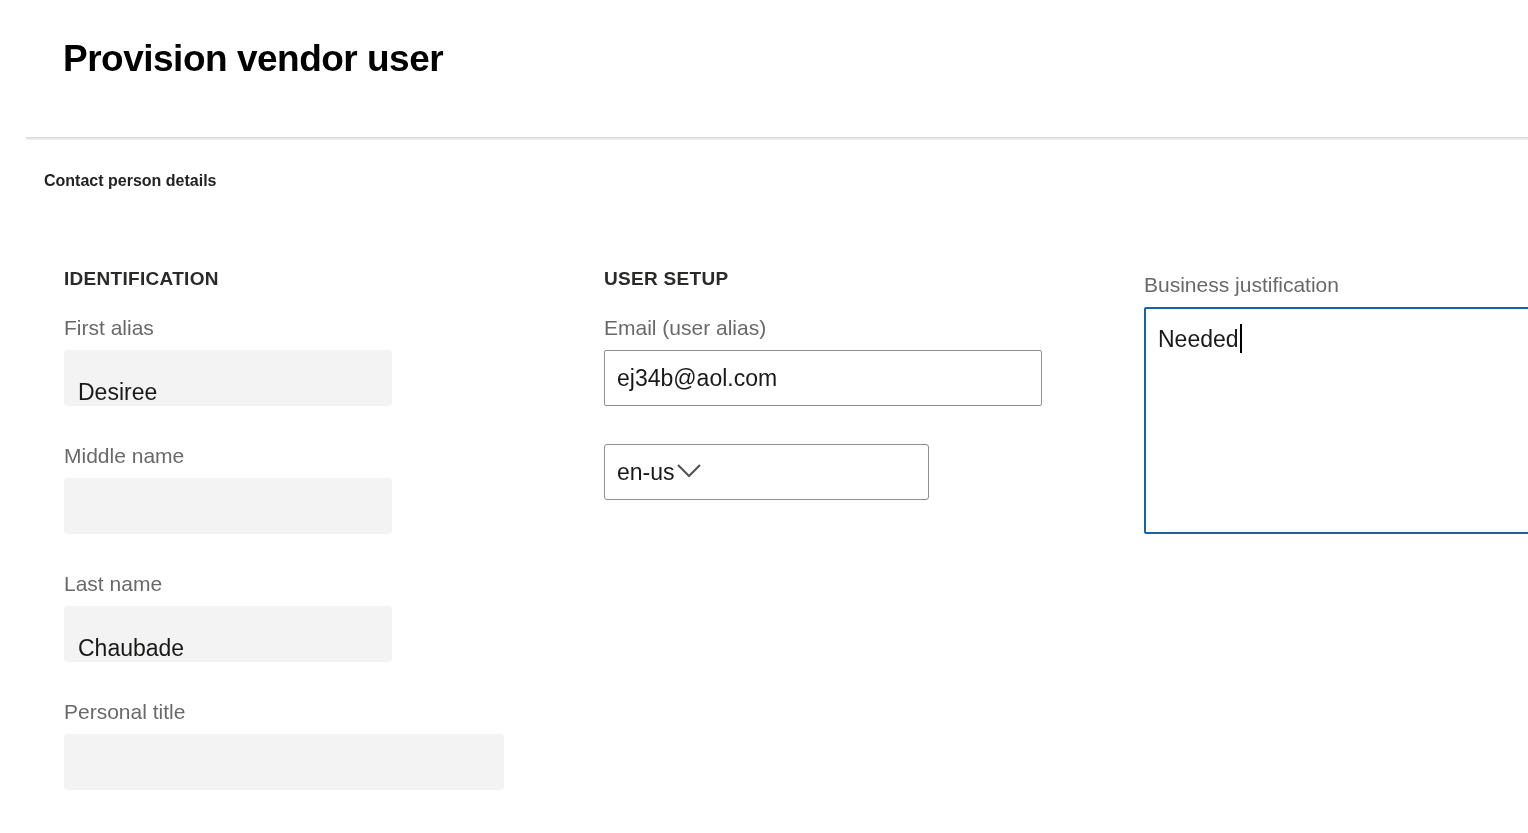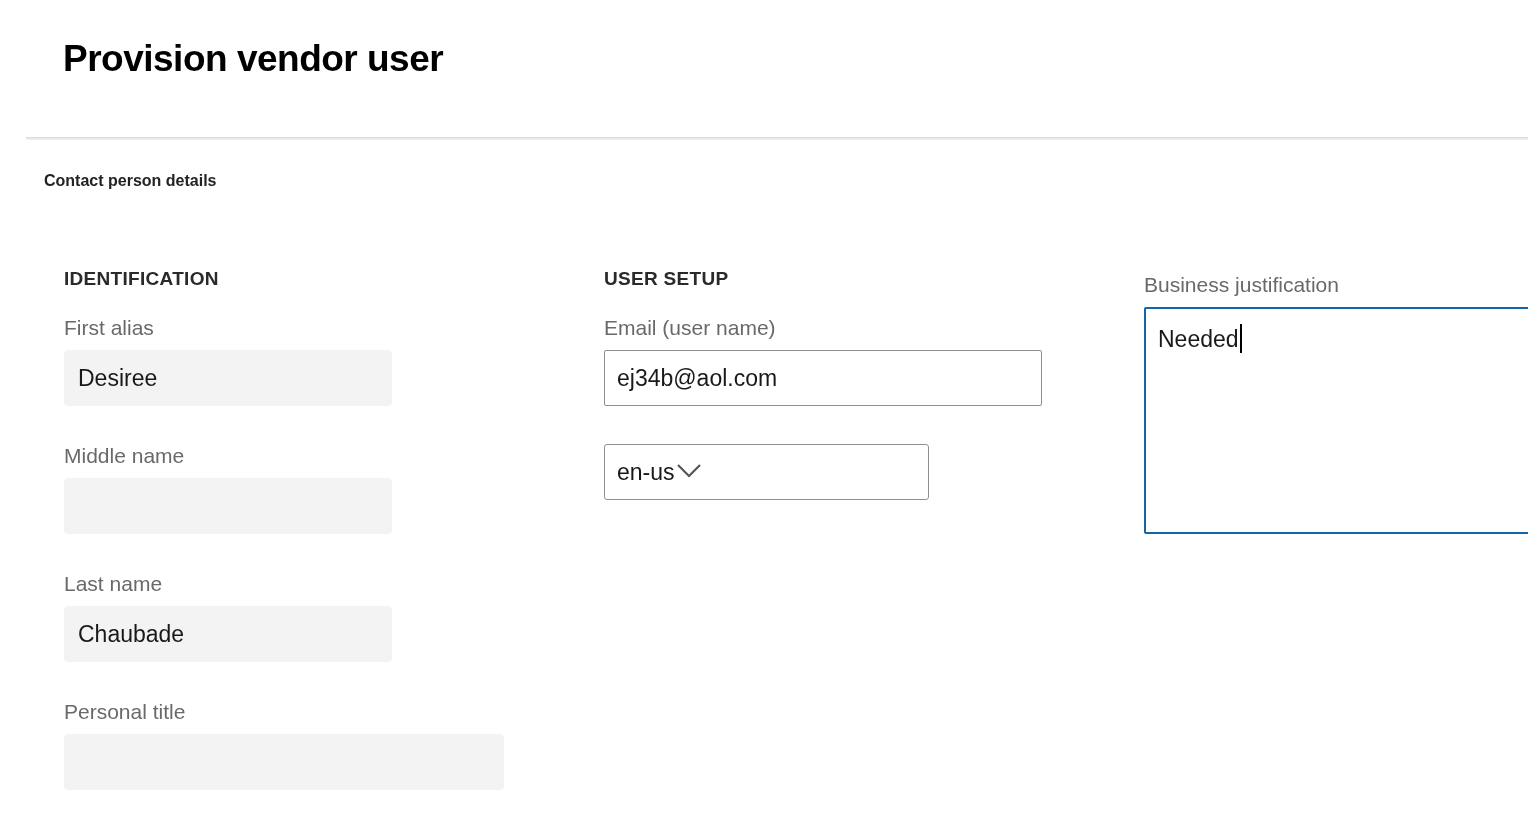--- a/index.html
+++ b/index.html
@@ -39,21 +39,21 @@
 
   .fgroup { margin-bottom:38px; }
 
   .flabel {
     font-size:21px; color:#6b6968; height:25px; margin-bottom:9px;
     font-weight:400;
   }
 
   .field-ro {
     width:328px; height:56px; background:#f3f3f3; border:none;
-    border-radius:4px; display:flex; align-items:center;
+    border-radius:4px; display:flex; align-items:flex-end;
     padding:0 14px; font-size:23px; color:#191918;
   }
   .field-ro.wide { width:440px; }
 
   .text-input {
     width:438px; height:56px; background:#ffffff;
     border:1px solid #8f8f8f; border-radius:2px;
     padding:0 12px; font-size:23px; color:#191918;
     font-family:"Liberation Sans", sans-serif;
     outline:none;
@@ -119,21 +119,21 @@
     <div class="field-ro wide">
       <span></span>
     </div>
   </div>
 </div>
 
 <div class="col col-user-setup">
   <div class="group-header">USER SETUP</div>
 
   <div class="fgroup">
-    <div class="flabel">Email (user name)</div>
+    <div class="flabel">Email (user alias)</div>
     <input class="text-input" type="text" value="ej34b@aol.com" style="">
   </div>
 
   <div class="fgroup">
     <div class="select-box">
       <span>en-us</span>
       <span>
         <svg width="28" height="18" viewBox="0 0 28 18">
           <polyline points="3,3 14,14 25,3" fill="none" stroke="#565656" stroke-width="2.2"></polyline>
         </svg>

